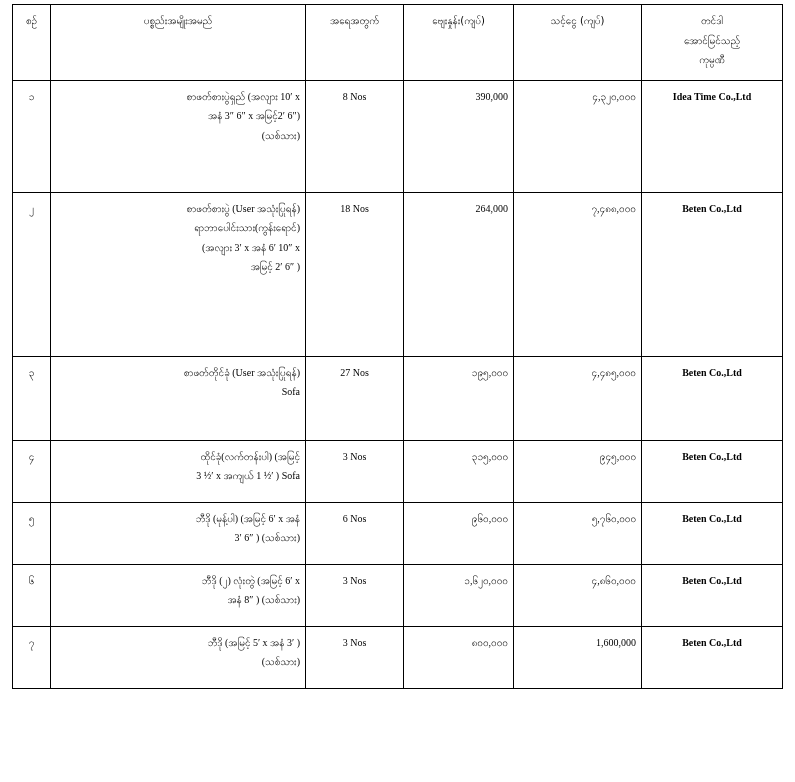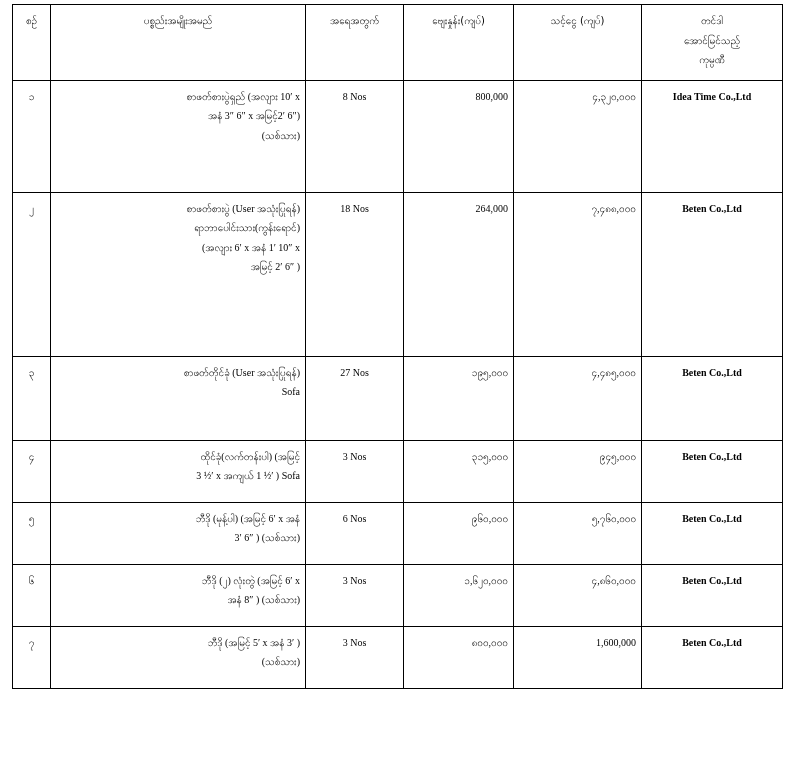--- a/index.html
+++ b/index.html
@@ -118,30 +118,30 @@
     </thead>
     <tbody>
       <tr class="tall-1">
         <td class="cell-no">၁</td>
         <td class="cell-desc">
           <span class="desc-line">စာဖတ်စားပွဲရှည် (အလျား 10′ x</span>
           <span class="desc-line">အနံ 3″ 6″ x အမြင့်2′ 6″)</span>
           <span class="desc-line">(သစ်သား)</span>
         </td>
         <td class="cell-qty nowrap">8  Nos</td>
-        <td class="cell-price nowrap">800,000</td>
+        <td class="cell-price nowrap">390,000</td>
         <td class="cell-amount nowrap">၄,၃၂၀,၀၀၀</td>
         <td class="cell-company nowrap">Idea Time Co.,Ltd</td>
       </tr>
       <tr class="tall-2">
         <td class="cell-no">၂</td>
         <td class="cell-desc">
           <span class="desc-line">စာဖတ်စားပွဲ (User အသုံးပြုရန်)</span>
           <span class="desc-line">ရာဘာပေါင်းသား(ကွန်းရောင်)</span>
-          <span class="desc-line">(အလျား 6′ x အနံ 1′ 10″ x</span>
+          <span class="desc-line">(အလျား 3′ x အနံ 6′ 10″ x</span>
           <span class="desc-line">အမြင့် 2′ 6″ )</span>
         </td>
         <td class="cell-qty nowrap">18 Nos</td>
         <td class="cell-price nowrap">264,000</td>
         <td class="cell-amount nowrap">၇,၄၈၈,၀၀၀</td>
         <td class="cell-company nowrap">Beten Co.,Ltd</td>
       </tr>
       <tr class="tall-3">
         <td class="cell-no">၃</td>
         <td class="cell-desc">

